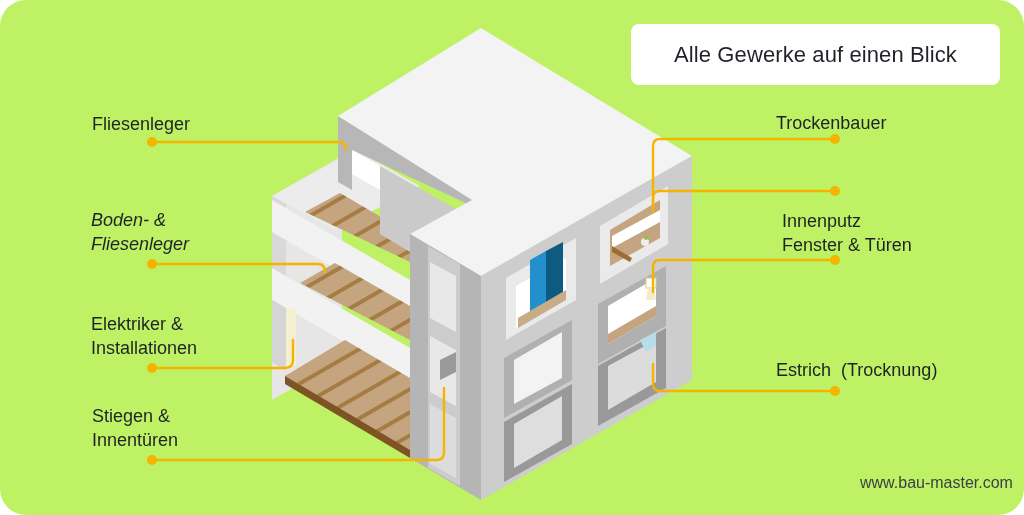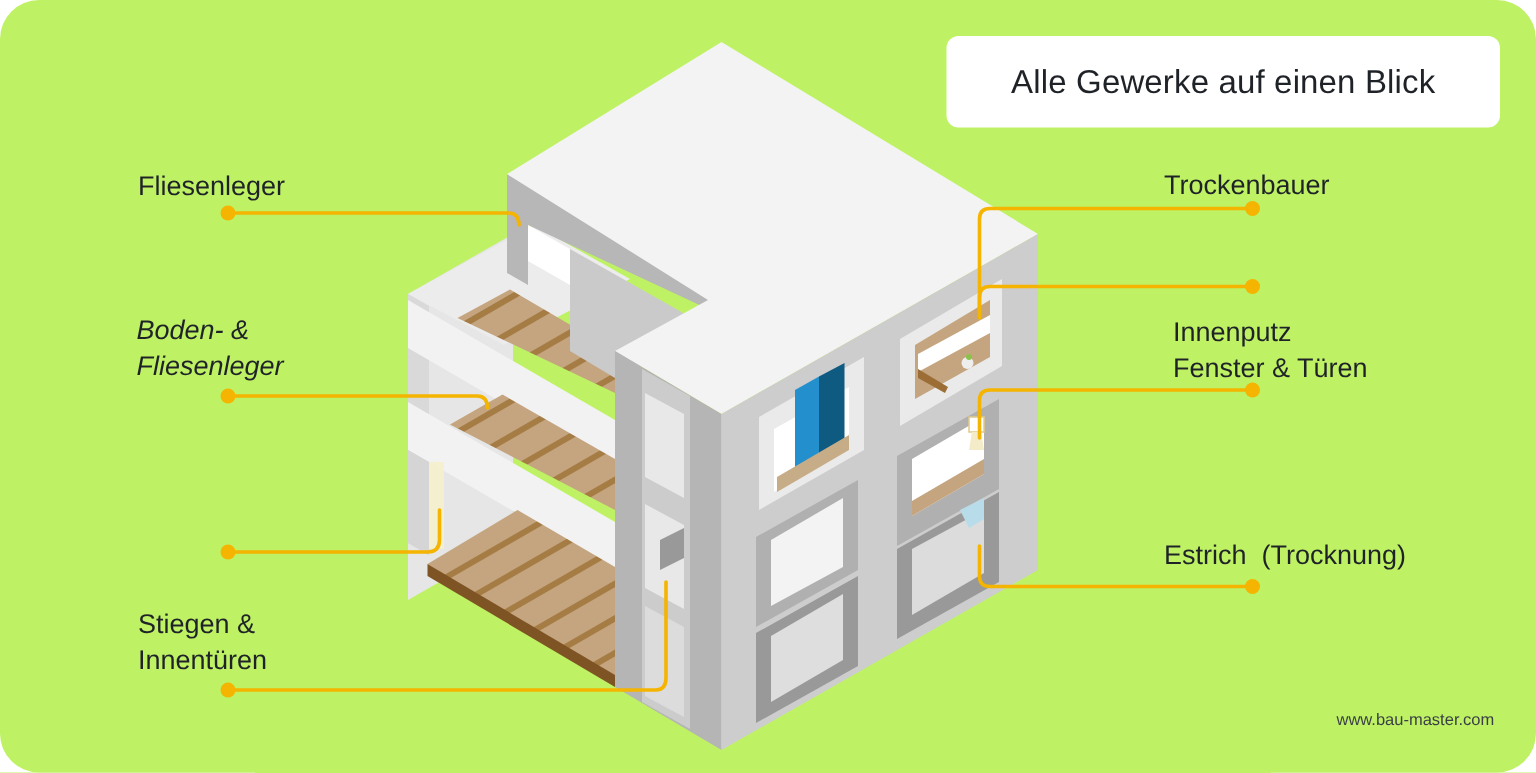--- a/index.html
+++ b/index.html
@@ -16,21 +16,21 @@
     position: absolute; left: 631px; top: 24px; width: 369px; height: 61px;
     background: #ffffff; border-radius: 8px;
     display: flex; align-items: center; justify-content: center;
   }
   .title-card span { font-size: 22px; color: #1f2328; letter-spacing: 0.1px; }
   .label {
     position: absolute; font-size: 18px; line-height: 24px; color: #1f2328;
     white-space: pre-line;
   }
   .footer {
-    position: absolute; left: 860px; top: 474px; font-size: 11px; color: #3a3f46; margin-left: 31px;
+    position: absolute; left: 860px; top: 474px; font-size: 16px; color: #3a3f46;
   }
   svg.scene { position: absolute; left: 0; top: 0; }
 </style>
 </head>
 <body>
 
 <div class="canvas">
 
   <svg class="scene" width="1024" height="515" viewBox="0 0 1024 515">
     <defs>
@@ -139,20 +139,22 @@
     </g>
   </svg>
 
   <div class="title-card">
     <span>Alle Gewerke auf einen Blick</span>
   </div>
 
   <div class="label" style="left:92px; top:112px;">Fliesenleger</div>
   <div class="label" style="left:91px; top:208px;font-style:italic;">Boden- &amp;
 Fliesenleger</div>
+  <div class="label" style="left:91px; top:312px;">Elektriker &amp;
+Installationen</div>
   <div class="label" style="left:776px; top:111px;">Trockenbauer</div>
 
   <div class="label" style="left:92px; top:404px;">Stiegen &amp;
 Innentüren</div>
   <div class="label" style="left:782px; top:161px;margin-top:48px;">Innenputz</div>
   <div class="label" style="left:782px; top:233px;">Fenster &amp; Türen</div>
   <div class="label" style="left:776px; top:358px; white-space:pre;">Estrich  (Trocknung)</div>
 
   <div class="footer">www.bau-master.com</div>
 </div>

